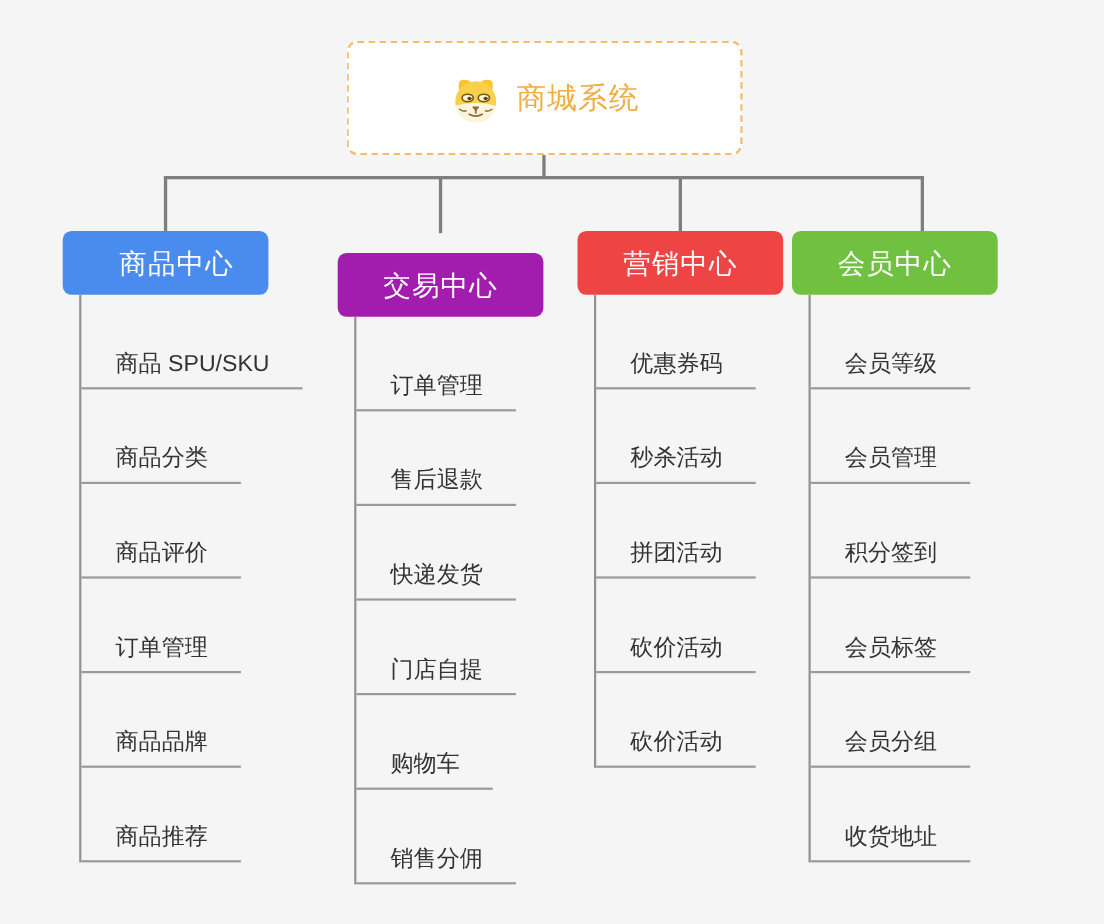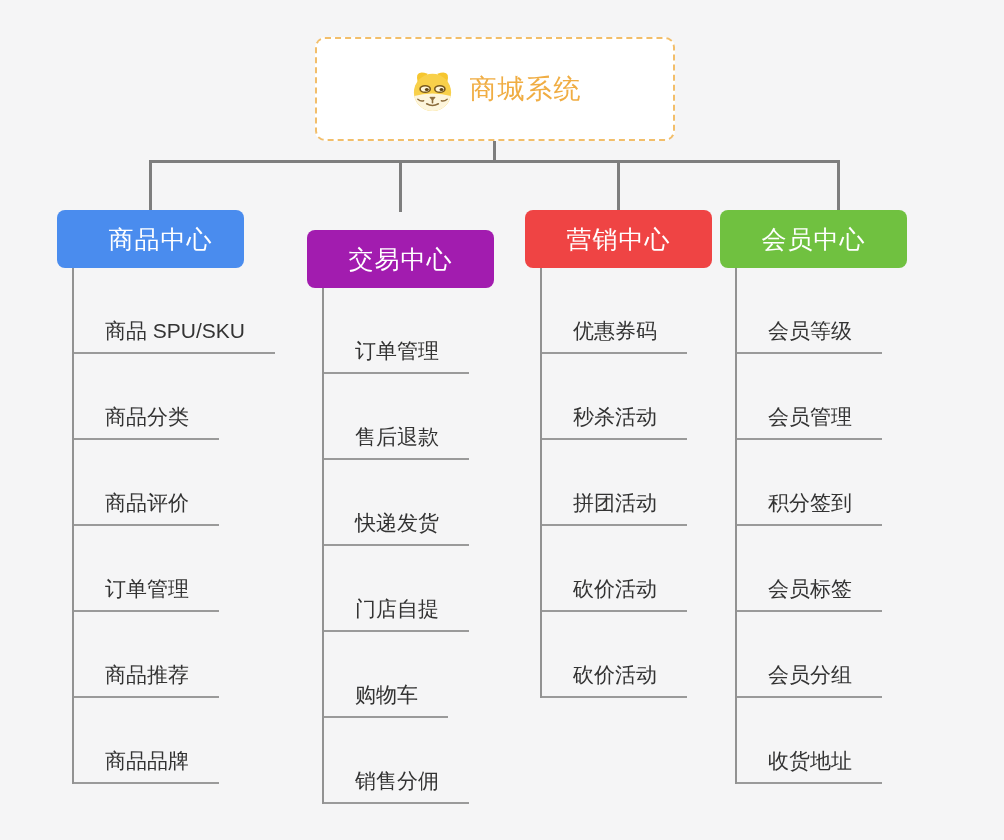--- a/index.html
+++ b/index.html
@@ -112,24 +112,24 @@
           <div class="child-row">
             <span class="child-label">商品分类</span>
           </div>
           <div class="child-row">
             <span class="child-label">商品评价</span>
           </div>
           <div class="child-row">
             <span class="child-label">订单管理</span>
           </div>
           <div class="child-row">
-            <span class="child-label">商品推荐</span>
+            <span class="child-label">商品品牌</span>
           </div>
           <div class="child-row">
-            <span class="child-label">商品品牌</span>
+            <span class="child-label">商品推荐</span>
           </div>
         </div>
       </div>
       <div class="branch" style="left: 307px;">
         <div class="branch-box" style="background: #a21caf; margin-top: 20px;">交易中心</div>
         <div class="children">
           <div class="child-row">
             <span class="child-label">订单管理</span>
           </div>
           <div class="child-row">

